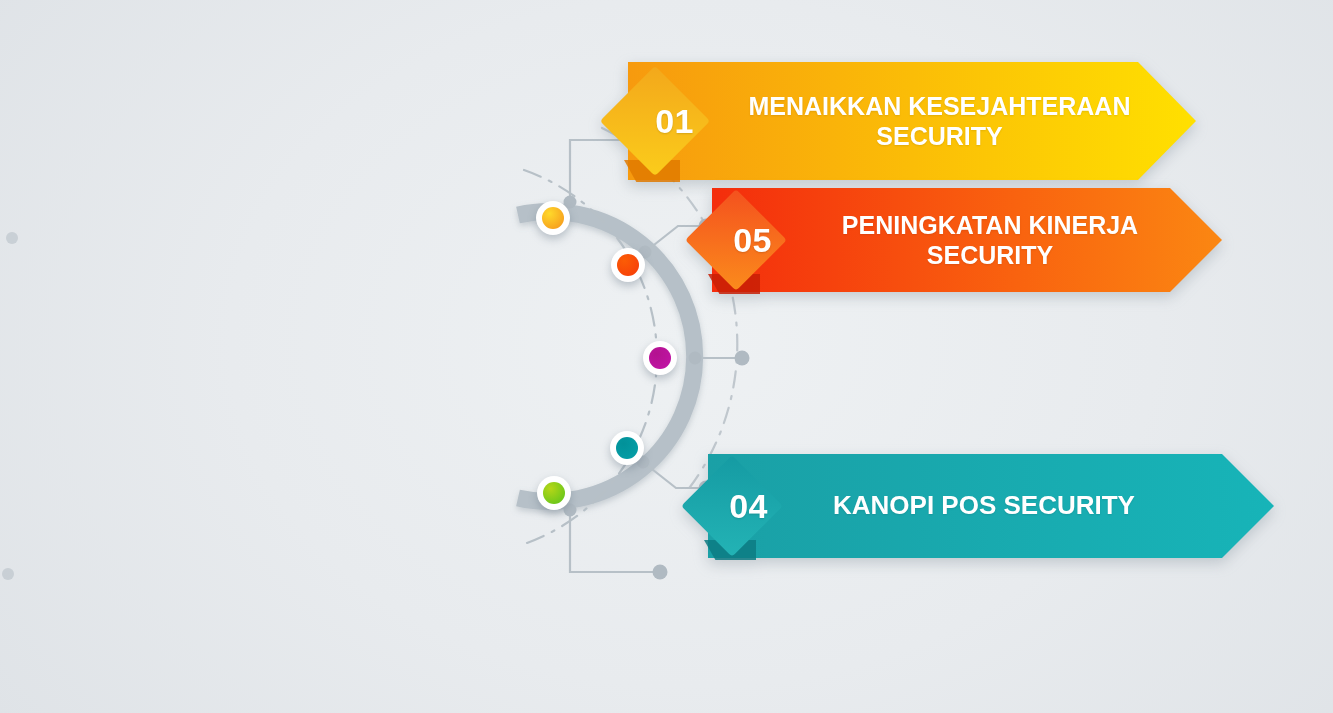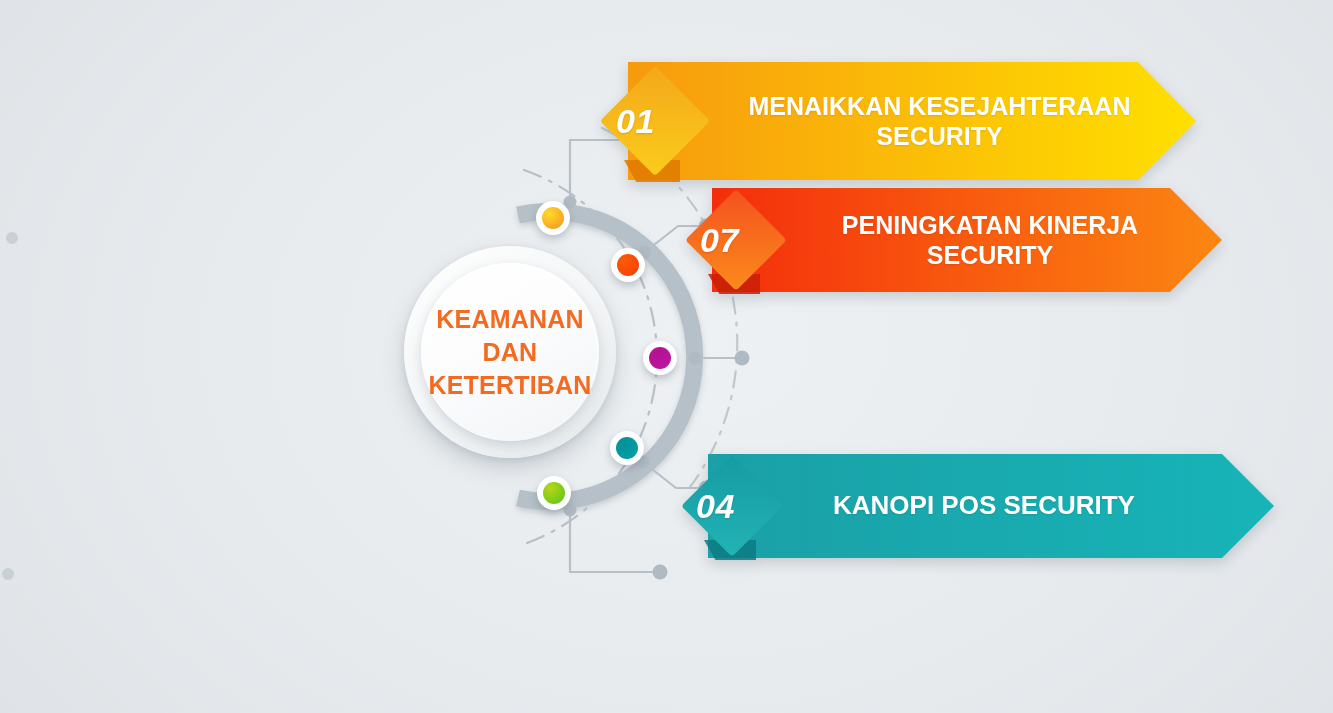--- a/index.html
+++ b/index.html
@@ -98,22 +98,21 @@
     z-index: 3;
     line-height: 1.22;
     white-space: pre-line;
     text-shadow: 0 1px 2px rgba(0,0,0,0.10);
   }
   .badge {
     position: absolute;
     z-index: 4;
     display: flex;
     align-items: center;
-    justify-content: flex-start;
-    font-style: italic;
+    justify-content: flex-end;
   }
   .badge .diamond {
     position: absolute;
     left: 0; top: 0;
     width: 100%; height: 100%;
     transform: rotate(45deg);
     border-radius: 4px;
   }
   .badge .num {
     position: relative;
@@ -175,27 +174,20 @@
       <circle cx="742" cy="358" r="7.5"></circle>
       <circle cx="643" cy="462" r="6.5"></circle>
       <circle cx="706" cy="488" r="7.5"></circle>
       <circle cx="570" cy="510" r="6.5"></circle>
       <circle cx="660" cy="572" r="7.5"></circle>
       <circle cx="12" cy="238" r="6" opacity="0.5"></circle>
       <circle cx="8" cy="574" r="6" opacity="0.5"></circle>
     </g>
   </svg>
 
-  <div class="center-circle">
-    <div class="center-circle-inner">
-      <div class="center-label" style="color: rgb(242, 107, 33);">KEAMANAN
-DAN
-KETERTIBAN</div>
-    </div>
-  </div>
 
   <div class="node" style="left:536px; top:201px;">
     <i style="background: radial-gradient(circle at 34% 30%, rgb(255, 217, 43) 0%, rgb(245, 149, 28) 95%);"></i>
   </div>
   <div class="node" style="left:611px; top:248px;">
     <i style="background: radial-gradient(circle at 34% 30%, rgb(251, 92, 5) 0%, rgb(247, 61, 9) 95%);"></i>
   </div>
   <div class="node" style="left:643px; top:341px;">
     <i style="background: radial-gradient(circle at 34% 30%, rgb(179, 18, 143) 0%, rgb(194, 20, 168) 95%);"></i>
   </div>
@@ -236,21 +228,21 @@
             <stop offset="60%" stop-color="#f9630f"></stop>
             <stop offset="100%" stop-color="#fb8712"></stop>
         </linearGradient>
       </defs>
       <path d="M 0 0 L 458 0 L 510 52 L 458 104 L 0 104 Z" fill="url(#g02)"></path>
     </svg>
     <div class="fold" style="left:-4px; top:86px; width:52px; height:20px;
                 background:#c81f06; clip-path: polygon(0 0, 100% 0, 100% 100%, 22% 100%); opacity:0.85;"></div>
     <div class="badge" style="left:-12px; top:16px; width:72px; height:72px;">
       <span class="diamond" style="background:linear-gradient(135deg,#f4511e 0%,#fb8b1c 100%);"></span>
-      <span class="num">07</span>
+      <span class="num">05</span>
     </div>
     <div class="banner-body" style="padding-left:96px; padding-right:50px; width:100%; justify-content:center; height:76px;">
       <span class="banner-text" style="font-size:25px; text-align:center;">PENINGKATAN KINERJA SECURITY</span>
     </div>
   </div>
 
 
   <div class="banner" style="left:708px; top:434px; width:566px; height:104px;margin-top:20px;">
     <svg width="566" height="104" viewBox="0 0 566 104" style="position:absolute;left:0;top:0;">
       <defs>

